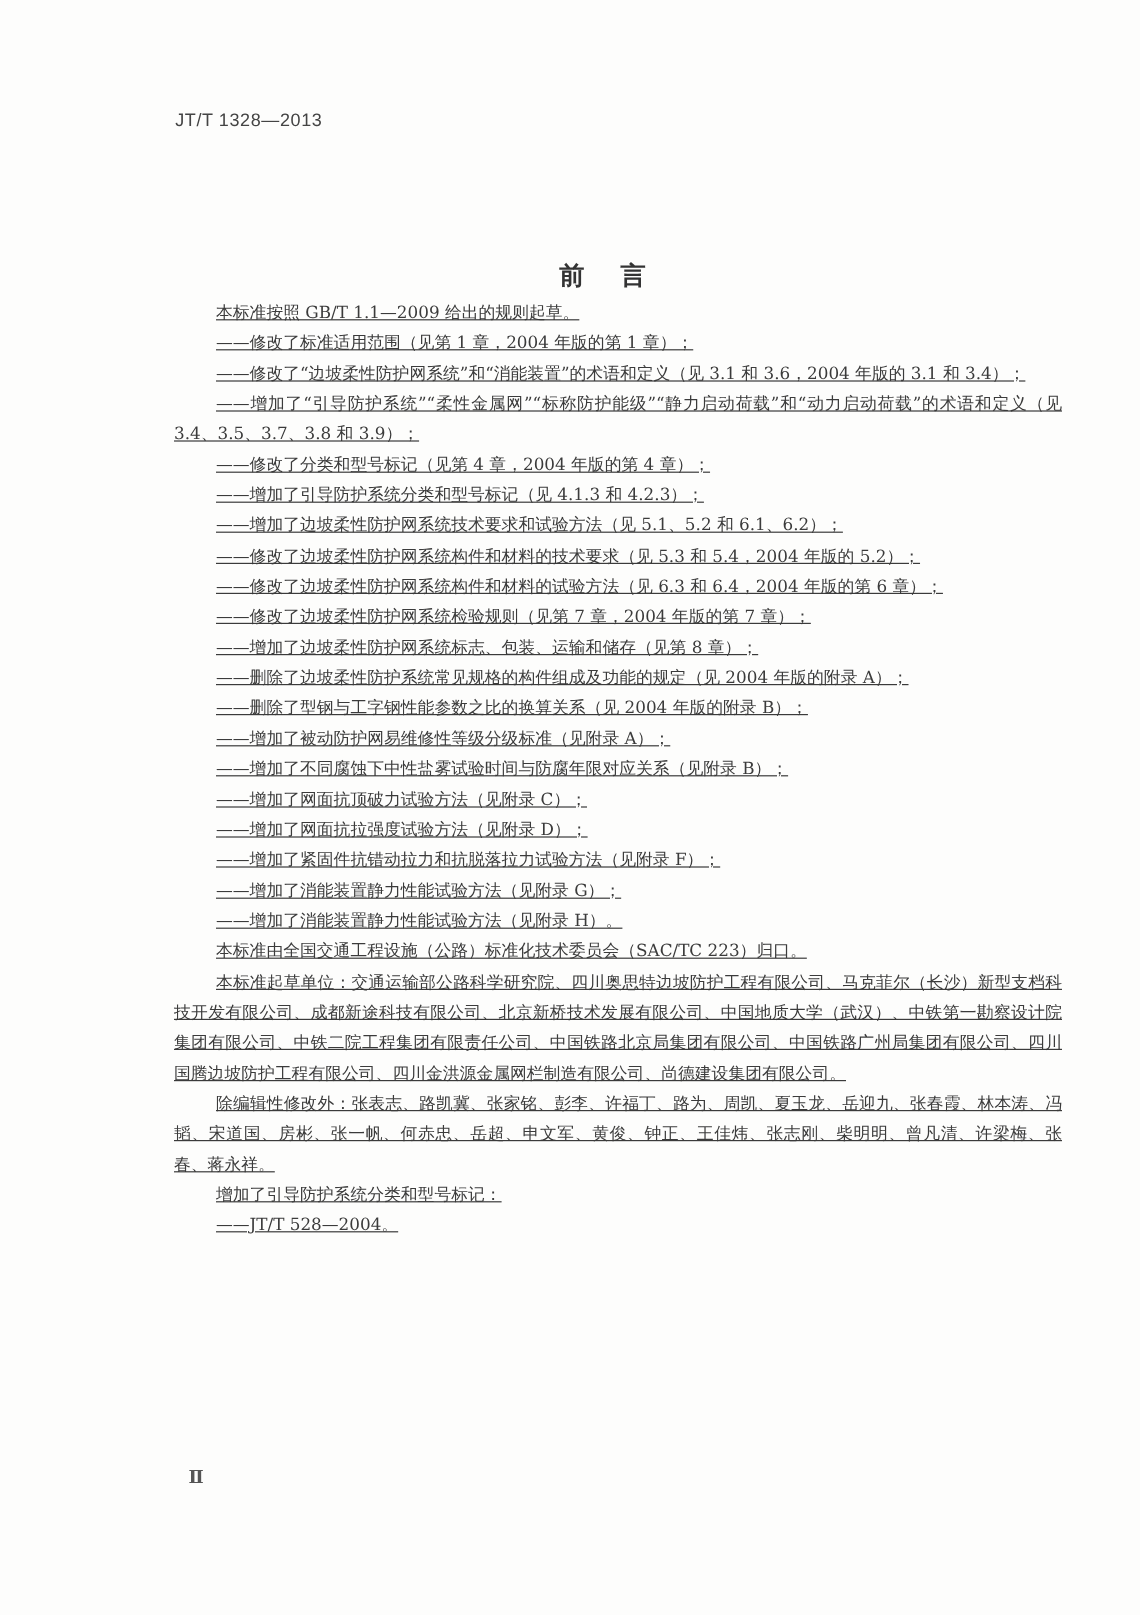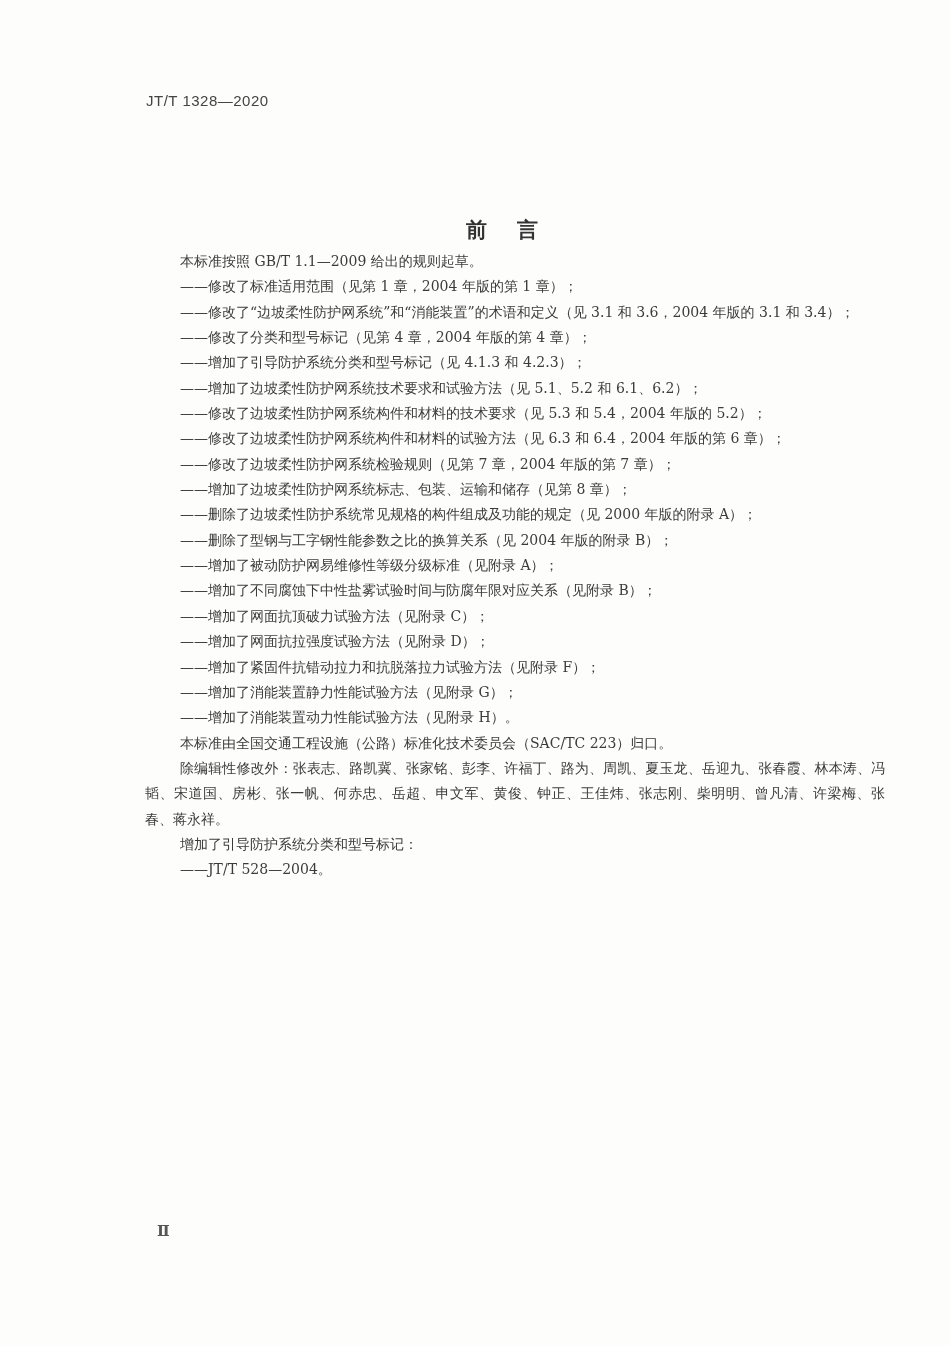--- a/index.html
+++ b/index.html
@@ -18,55 +18,57 @@
   }
   .page-title {
     position: absolute; left: 466px; top: 172px;
     font-family: "DejaVu Sans", "Liberation Sans", sans-serif;
     font-size: 21px; font-weight: bold; color: #333;
     letter-spacing: 30px;
     margin-top: 44px;
   }
   .body-text {
     position: absolute; left: 145px; top: 249px; width: 740px;
-    font-size: 14px; line-height: 25.35px; color: #3b3b3b;
+    font-size: 14px; line-height: 25.35px; color: #3b3b3b; text-decoration: underline;
   }
   .para { margin: 0; text-indent: 35px; text-align: justify; }
   .item { margin: 0; text-indent: 35px; text-align: justify; }
   .page-num {
     position: absolute; left: 157px; top: 1222px;
     font-family: "DejaVu Serif", serif; font-size: 15px; color: #555; font-weight: bold;
   }
 </style>
 </head>
 <body>
 
-<div class="std-code">JT/T 1328—2020</div>
+<div class="std-code">JT/T 1328—2013</div>
 
 <div class="page-title">前言</div>
 
 <div class="body-text">
   <p class="para">本标准按照 GB/T 1.1—2009 给出的规则起草。</p>
   <p class="item">——修改了标准适用范围（见第 1 章，2004 年版的第 1 章）；</p>
   <p class="item">——修改了“边坡柔性防护网系统”和“消能装置”的术语和定义（见 3.1 和 3.6，2004 年版的 3.1 和 3.4）；</p>
+  <p class="item">——增加了“引导防护系统”“柔性金属网”“标称防护能级”“静力启动荷载”和“动力启动荷载”的术语和定义（见 3.4、3.5、3.7、3.8 和 3.9）；</p>
   <p class="item">——修改了分类和型号标记（见第 4 章，2004 年版的第 4 章）；</p>
   <p class="item">——增加了引导防护系统分类和型号标记（见 4.1.3 和 4.2.3）；</p>
   <p class="item">——增加了边坡柔性防护网系统技术要求和试验方法（见 5.1、5.2 和 6.1、6.2）；</p>
   <p class="item">——修改了边坡柔性防护网系统构件和材料的技术要求（见 5.3 和 5.4，2004 年版的 5.2）；</p>
   <p class="item">——修改了边坡柔性防护网系统构件和材料的试验方法（见 6.3 和 6.4，2004 年版的第 6 章）；</p>
   <p class="item">——修改了边坡柔性防护网系统检验规则（见第 7 章，2004 年版的第 7 章）；</p>
   <p class="item">——增加了边坡柔性防护网系统标志、包装、运输和储存（见第 8 章）；</p>
-  <p class="item">——删除了边坡柔性防护系统常见规格的构件组成及功能的规定（见 2000 年版的附录 A）；</p>
+  <p class="item">——删除了边坡柔性防护系统常见规格的构件组成及功能的规定（见 2004 年版的附录 A）；</p>
   <p class="item">——删除了型钢与工字钢性能参数之比的换算关系（见 2004 年版的附录 B）；</p>
   <p class="item">——增加了被动防护网易维修性等级分级标准（见附录 A）；</p>
   <p class="item">——增加了不同腐蚀下中性盐雾试验时间与防腐年限对应关系（见附录 B）；</p>
   <p class="item">——增加了网面抗顶破力试验方法（见附录 C）；</p>
   <p class="item">——增加了网面抗拉强度试验方法（见附录 D）；</p>
   <p class="item">——增加了紧固件抗错动拉力和抗脱落拉力试验方法（见附录 F）；</p>
   <p class="item">——增加了消能装置静力性能试验方法（见附录 G）；</p>
-  <p class="item">——增加了消能装置动力性能试验方法（见附录 H）。</p>
+  <p class="item">——增加了消能装置静力性能试验方法（见附录 H）。</p>
   <p class="para">本标准由全国交通工程设施（公路）标准化技术委员会（SAC/TC 223）归口。</p>
+  <p class="para">本标准起草单位：交通运输部公路科学研究院、四川奥思特边坡防护工程有限公司、马克菲尔（长沙）新型支档科技开发有限公司、成都新途科技有限公司、北京新桥技术发展有限公司、中国地质大学（武汉）、中铁第一勘察设计院集团有限公司、中铁二院工程集团有限责任公司、中国铁路北京局集团有限公司、中国铁路广州局集团有限公司、四川国腾边坡防护工程有限公司、四川金洪源金属网栏制造有限公司、尚德建设集团有限公司。</p>
   <p class="para">除编辑性修改外：张表志、路凯冀、张家铭、彭李、许福丁、路为、周凯、夏玉龙、岳迎九、张春霞、林本涛、冯韬、宋道国、房彬、张一帆、何赤忠、岳超、申文军、黄俊、钟正、王佳炜、张志刚、柴明明、曾凡清、许梁梅、张春、蒋永祥。</p>
   <p class="para">增加了引导防护系统分类和型号标记：</p>
   <p class="item">——JT/T 528—2004。</p>
 </div>
 
 <div class="page-num">Ⅱ</div>
 
 </body></html>

